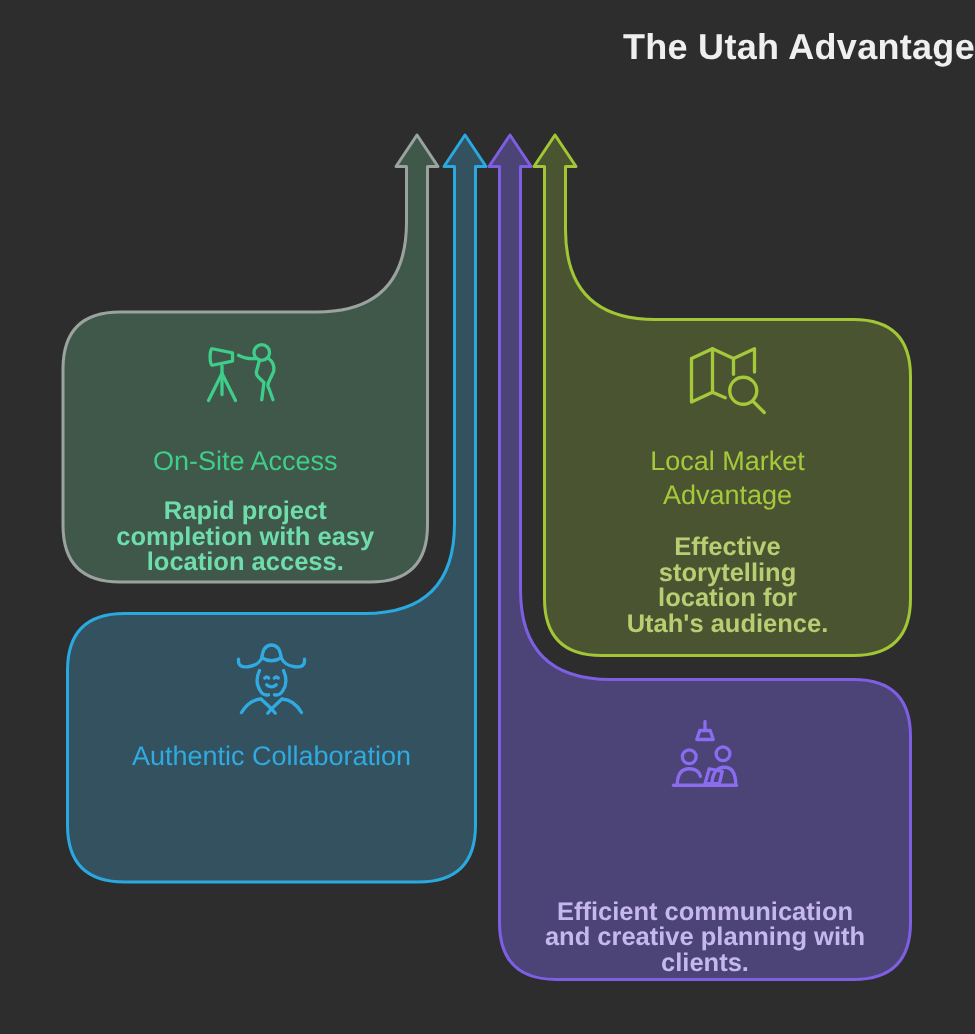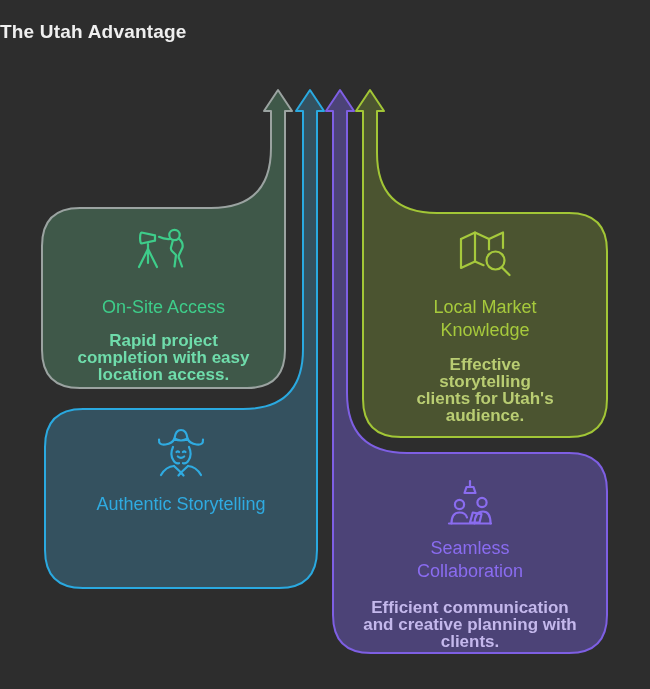--- a/index.html
+++ b/index.html
@@ -10,22 +10,22 @@
   .canvas{
     position:relative;
     width:650px;height:689px;
     background:#2d2d2d;
     overflow:hidden;
     margin:0 auto;
   }
   .main-title{
     position:absolute;
     top:18px;left:0;width:100%;
-    text-align:left;
-    font-size:19px;line-height:27px;
+    text-align:right;
+    font-size:24px;line-height:27px;
     font-weight:700;
     color:#efefef;
     letter-spacing:.2px;
   }
   .shapes{
     position:absolute;inset:0;
   }
   .shapes path{
     stroke-width:2;
     stroke-linejoin:round;
@@ -128,53 +128,52 @@
     <span class="icon">
       <svg width="58" height="56" viewBox="0 0 58 56">
         <path d="M5,11 L19,4.5 L33,11 L47,4.5 L47,20"></path>
         <path d="M5,11 L5,40 L19,33.5 L27.5,37.2"></path>
         <path d="M19,4.5 L19,33.5"></path>
         <path d="M33,11 L33,21.5"></path>
         <circle cx="39.5" cy="32.5" r="9"></circle>
         <path d="M46,39.5 L53.5,47"></path>
       </svg>
     </span>
-    <div class="card-title">Local Market Knowledge</div>
-    <div class="card-desc">Effective storytelling clients for Utah's audience.</div>
+    <div class="card-title">Local Market Advantage</div>
+    <div class="card-desc">Effective storytelling location for Utah's audience.</div>
   </div>
 
   <div class="card card-2" style="--title-color: #2fabe1; --desc-color: #5ec7ec; --icon-color: #2fabe1;">
     <span class="icon">
       <svg width="56" height="50" viewBox="0 0 56 50">
         <path d="M21.5,11.5 Q22.5,3 28,3 Q33.5,3 34.5,11.5"></path>
         <path d="M6,12.5 Q5.5,18.5 12.5,17.5 Q19.5,16.5 21.5,11.5 Q28,15.5 34.5,11.5 Q36.5,16.5 43.5,17.5 Q50.5,18.5 50,12.5"></path>
         <path d="M20,20 Q16.5,27.5 20.5,33.5 Q22.5,37 26,36.2"></path>
         <path d="M36,20 Q39.5,27.5 35.5,33.5 Q33.5,37 30,36.2"></path>
         <path d="M23.5,25 Q24.8,23.7 26.1,25"></path>
         <path d="M29.9,25 Q31.2,23.7 32.5,25"></path>
         <path d="M24.8,29.5 Q28,32.3 31.2,29.5"></path>
         <path d="M8,48 Q13,39.5 21,39"></path>
         <path d="M35,39 Q43,39.5 48,48"></path>
         <path d="M21,39 L28,45.5 L35,39"></path>
         <path d="M25.5,48.5 L28,45.5 L30.5,48.5"></path>
       </svg>
     </span>
-    <div class="card-title">Authentic Storytelling</div>
+    <div class="card-title">Authentic Collaboration</div>
   </div>
 
   <div class="card card-3" style="--title-color: #8a6cf0; --desc-color: #c4b8ec; --icon-color: #8a6cf0;">
     <span class="icon">
       <svg width="48" height="52" viewBox="0 0 48 52">
         <path d="M24,3 L24,9"></path>
         <path d="M20.5,9 L27.5,9 L29.5,15 L18.5,15 Z"></path>
         <path d="M3,45.5 L45,45.5"></path>
         <circle cx="13.5" cy="26.5" r="4.6"></circle>
         <path d="M5.5,45.5 Q5.5,34.5 13.5,34.5 Q19.5,34.5 21,39.5"></path>
         <path d="M24,44.5 L26.8,34.5 L35.5,36.2 L33.5,44.5 Z"></path>
         <circle cx="36" cy="24.5" r="4.6"></circle>
         <path d="M28.5,45.5 Q29,33.5 37,33.5 Q44.5,33.5 44.5,45.5"></path>
       </svg>
     </span>
-    <div class="card-title">Seamless Collaboration</div>
     <div class="card-desc">Efficient communication and creative planning with clients.</div>
   </div>
 
 </div>
 
 </body></html>

